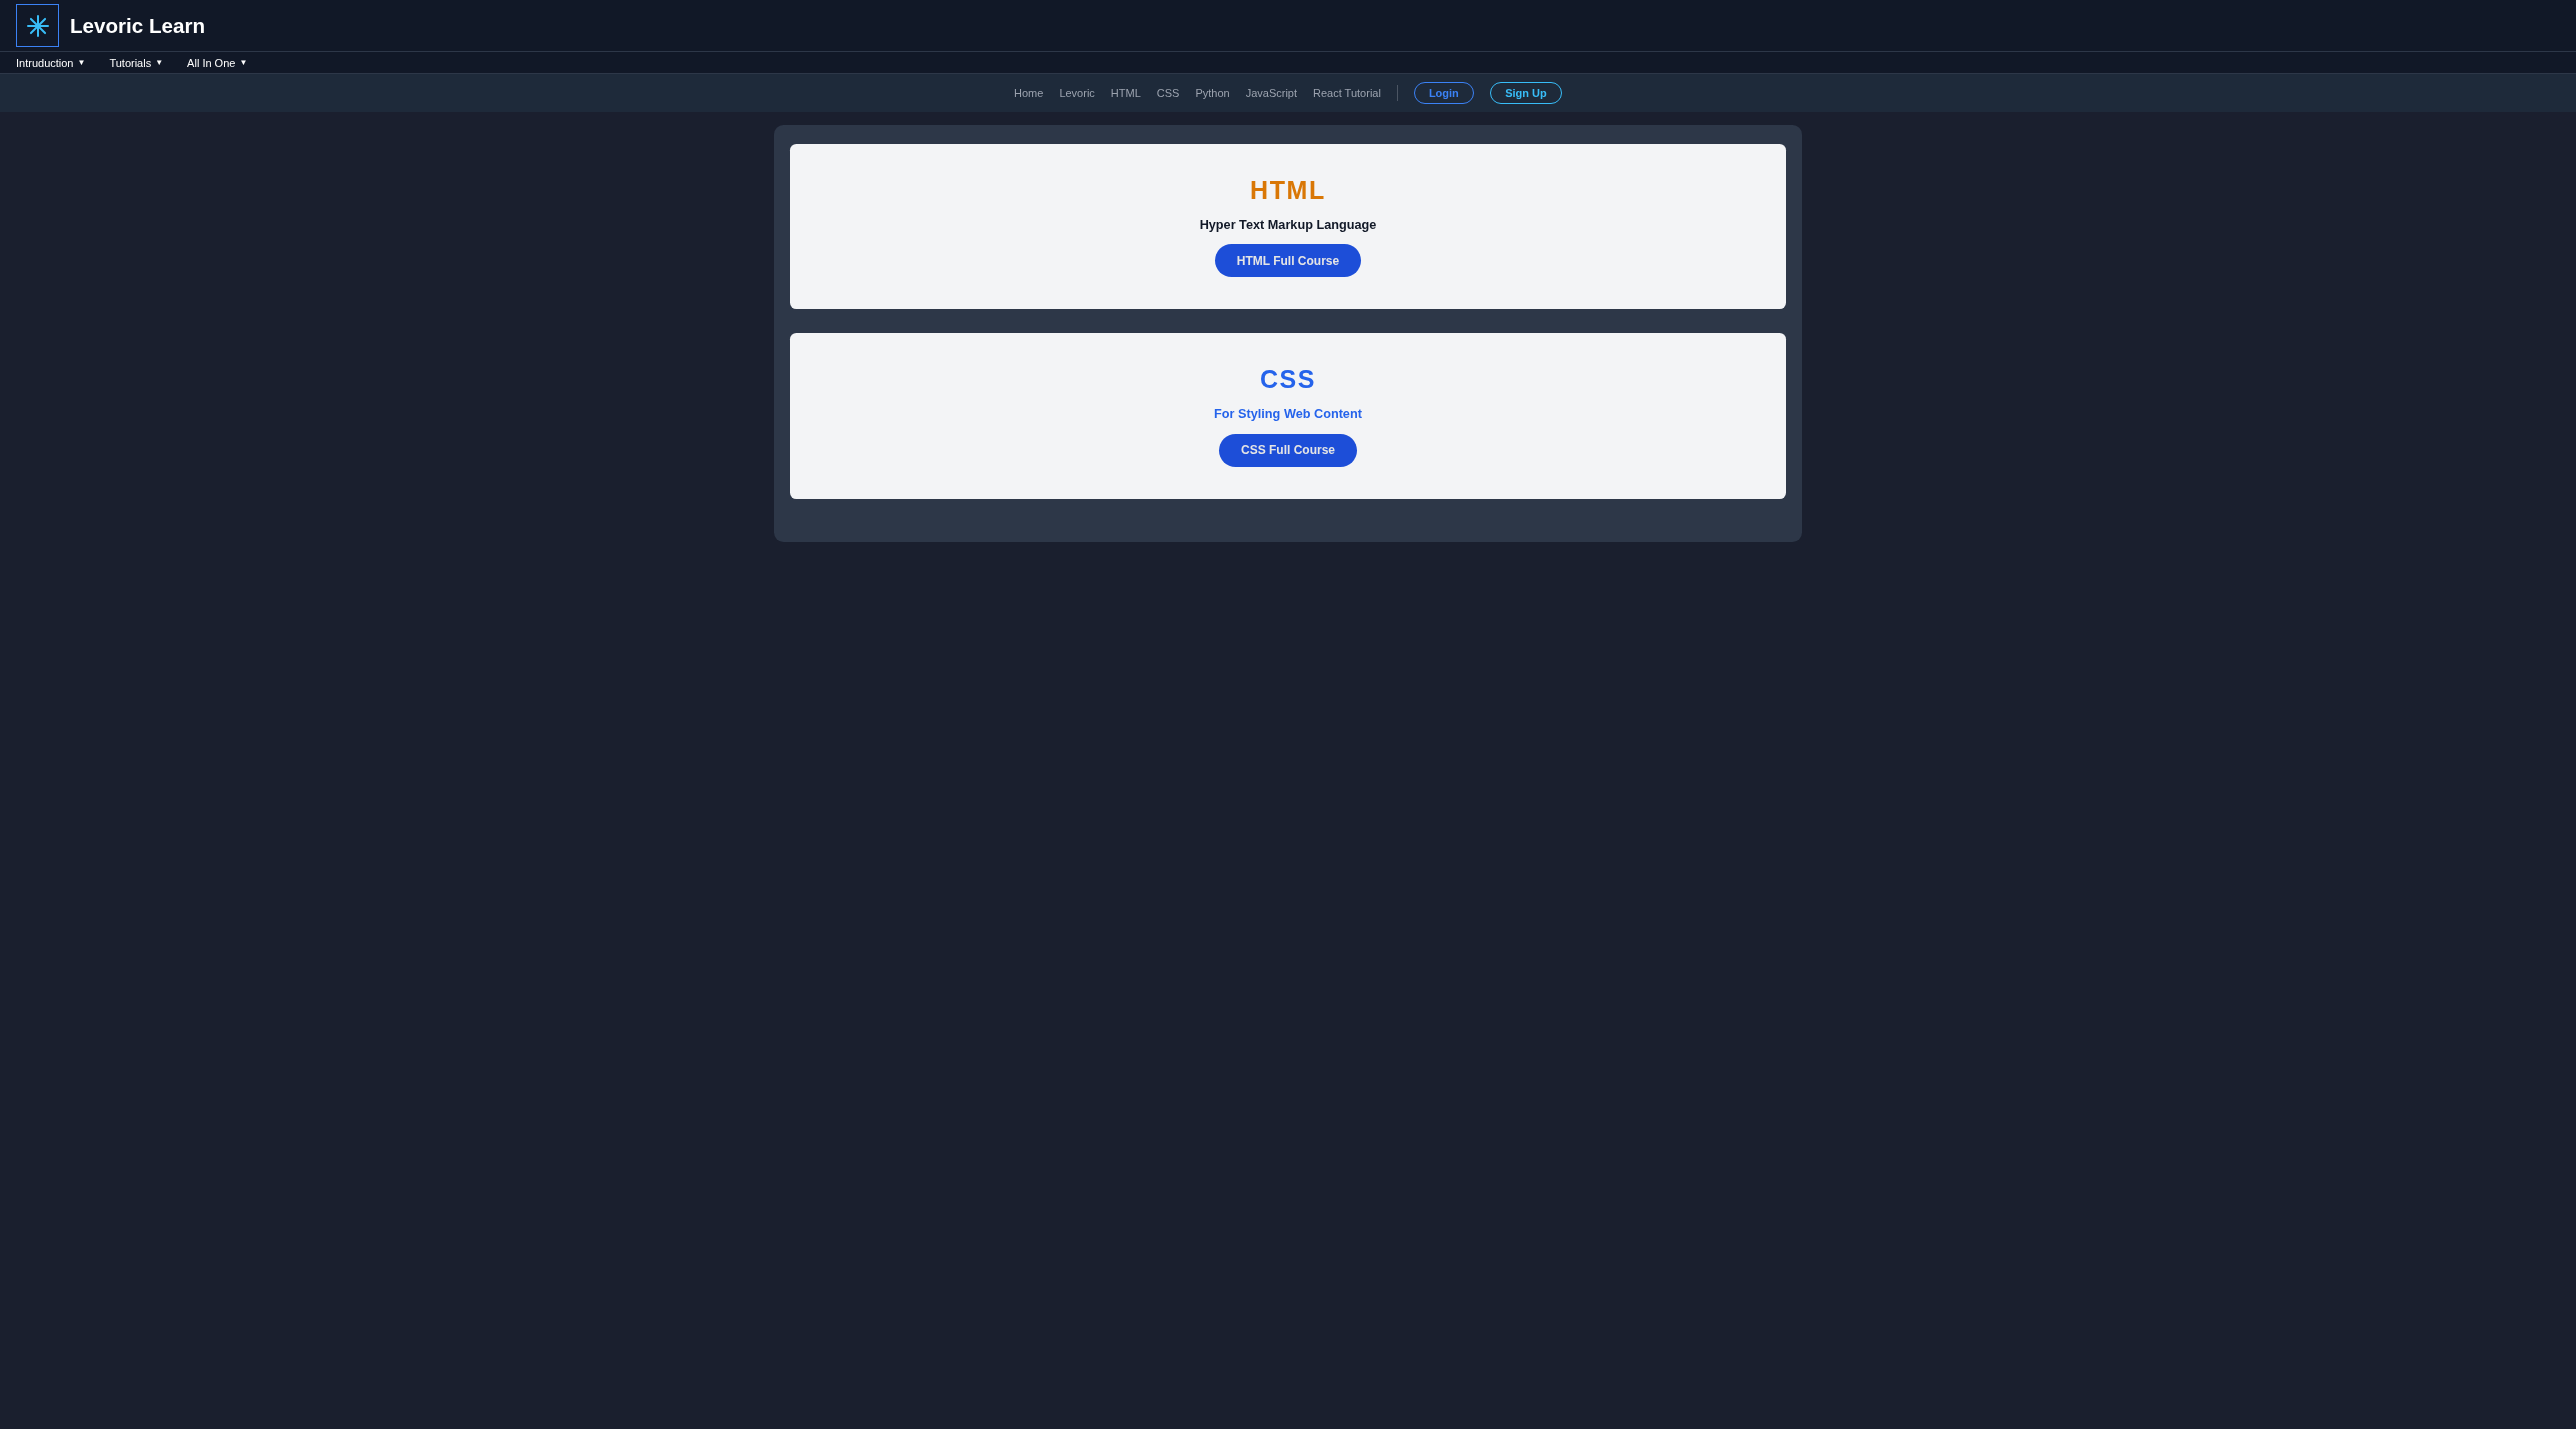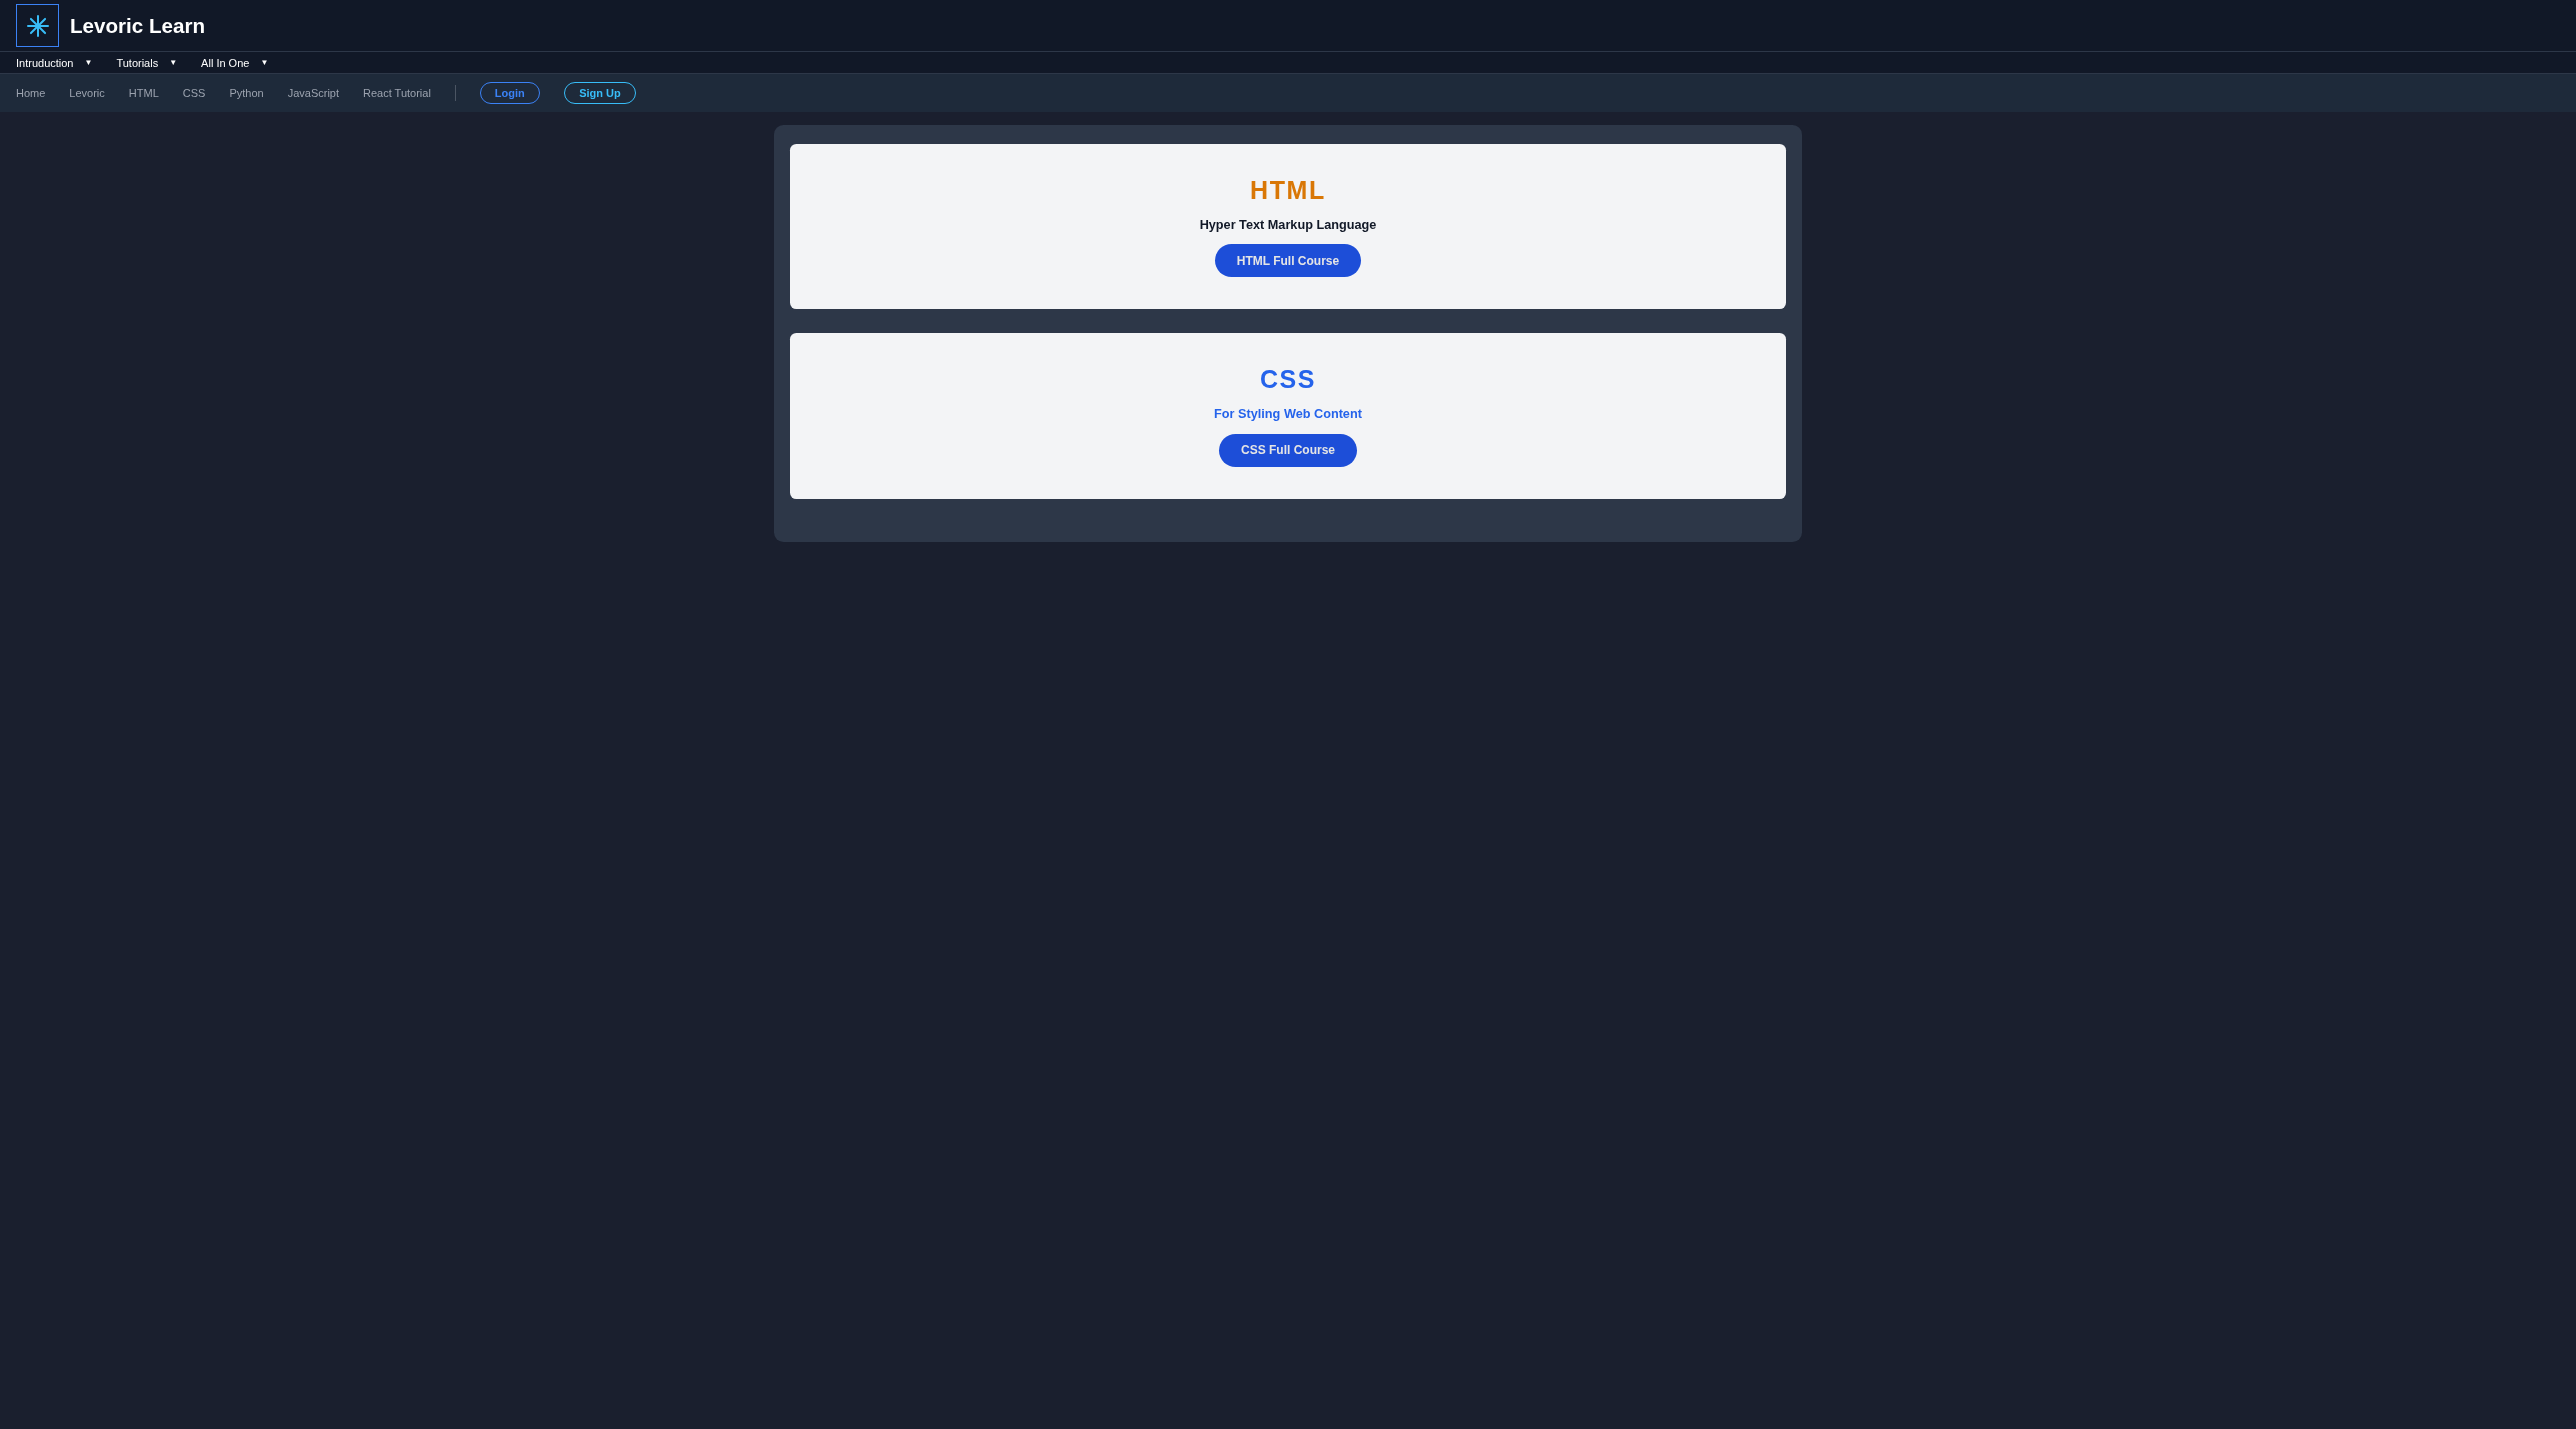--- a/index.html
+++ b/index.html
@@ -59,40 +59,40 @@
       padding: 4.7px 16px;
       display: flex;
       align-items: center;
       gap: 24px;
       border-bottom: 0.8px solid #2d3748;
     }
 
     .nav-item {
       display: flex;
       align-items: center;
-      gap: 11px;
+      gap: 4px;
       font-size: 11px;
       color: #ffffff;
       cursor: pointer;
       white-space: nowrap;
     }
 
     .nav-item .chevron {
       font-size: 8px;
       color: #ffffff;
     }
 
     
     .secondary-nav {
       background-color: #1e2a3a;
       padding: 8px 16px;
       display: flex;
       align-items: center;
-      justify-content: flex-start;
-      gap: 24px;
+      justify-content: center;
+      gap: 16px;
     }
 
     .secondary-nav-link {
       font-size: 11px;
       color: #9ca3af;
       cursor: pointer;
       white-space: nowrap;
     }
 
     .nav-separator {

